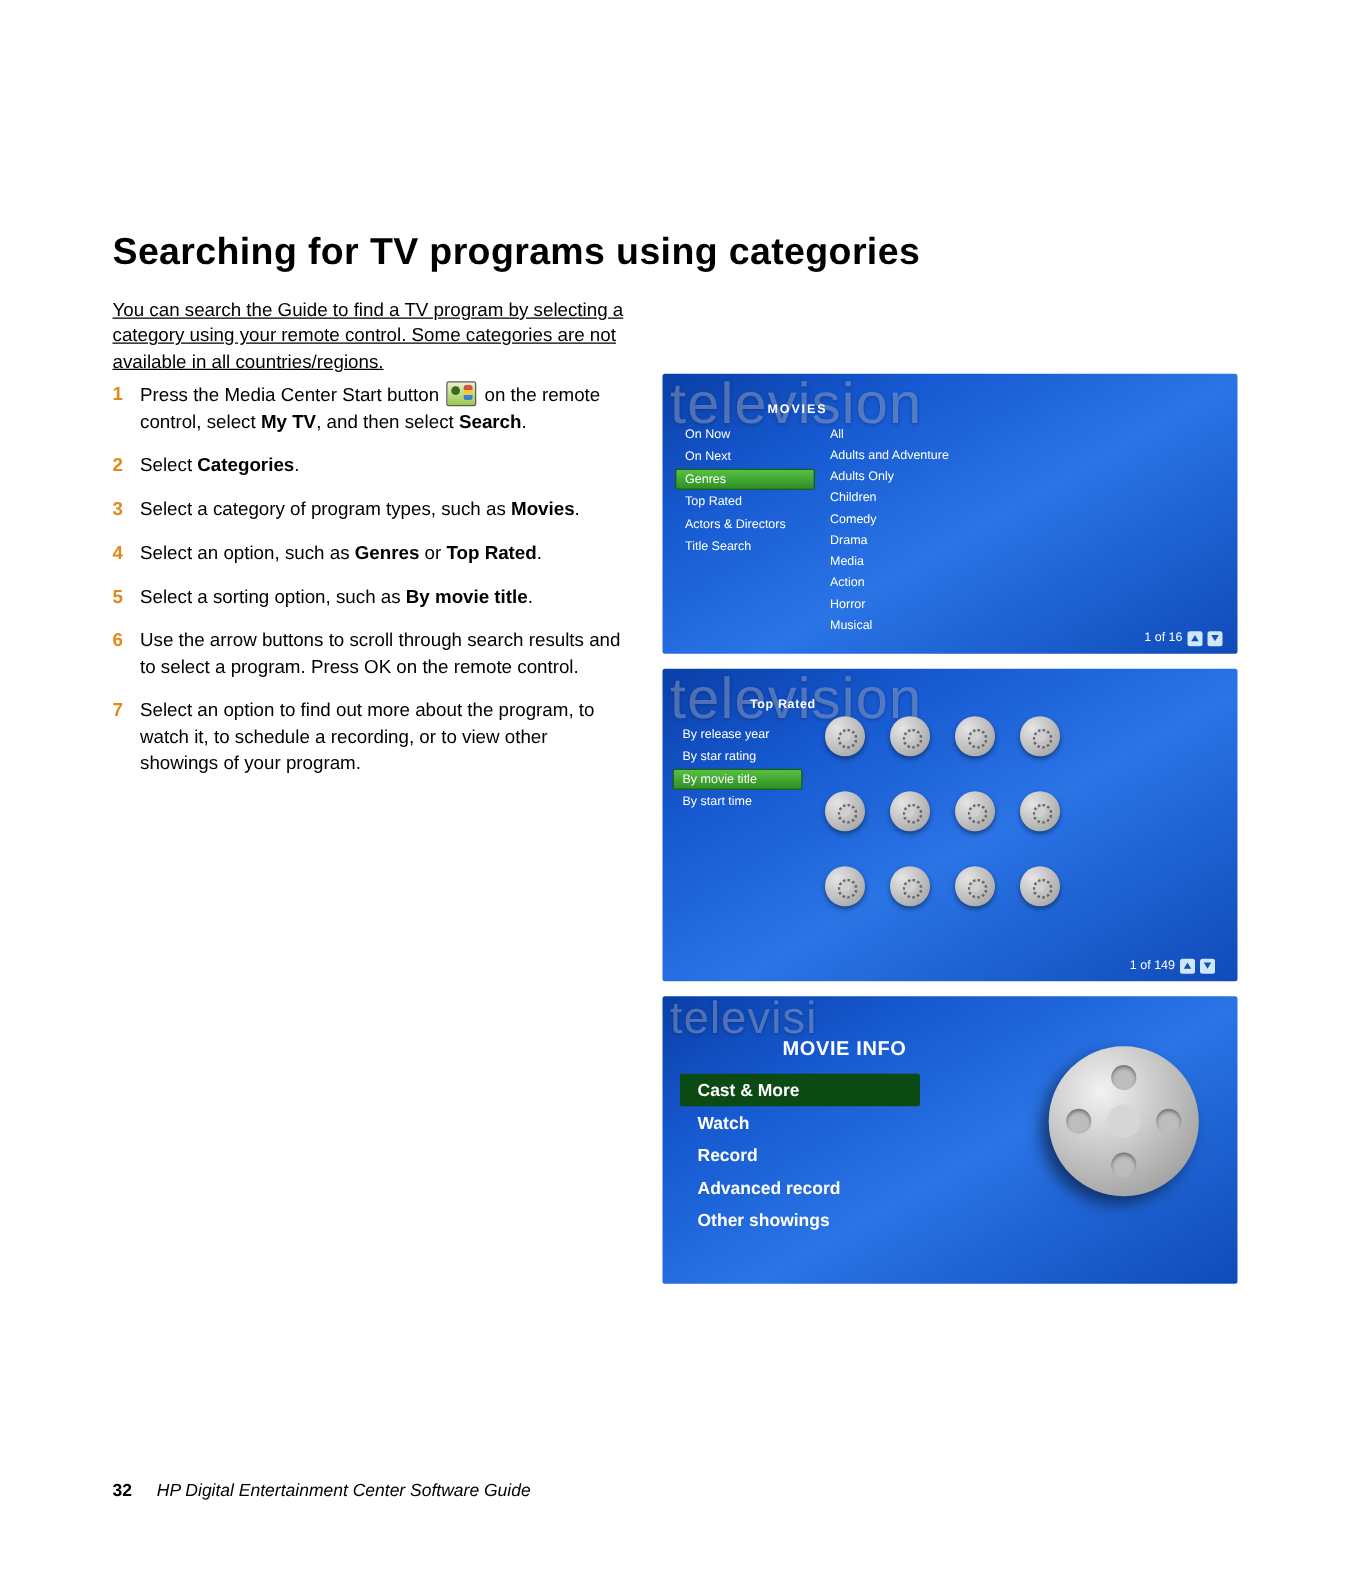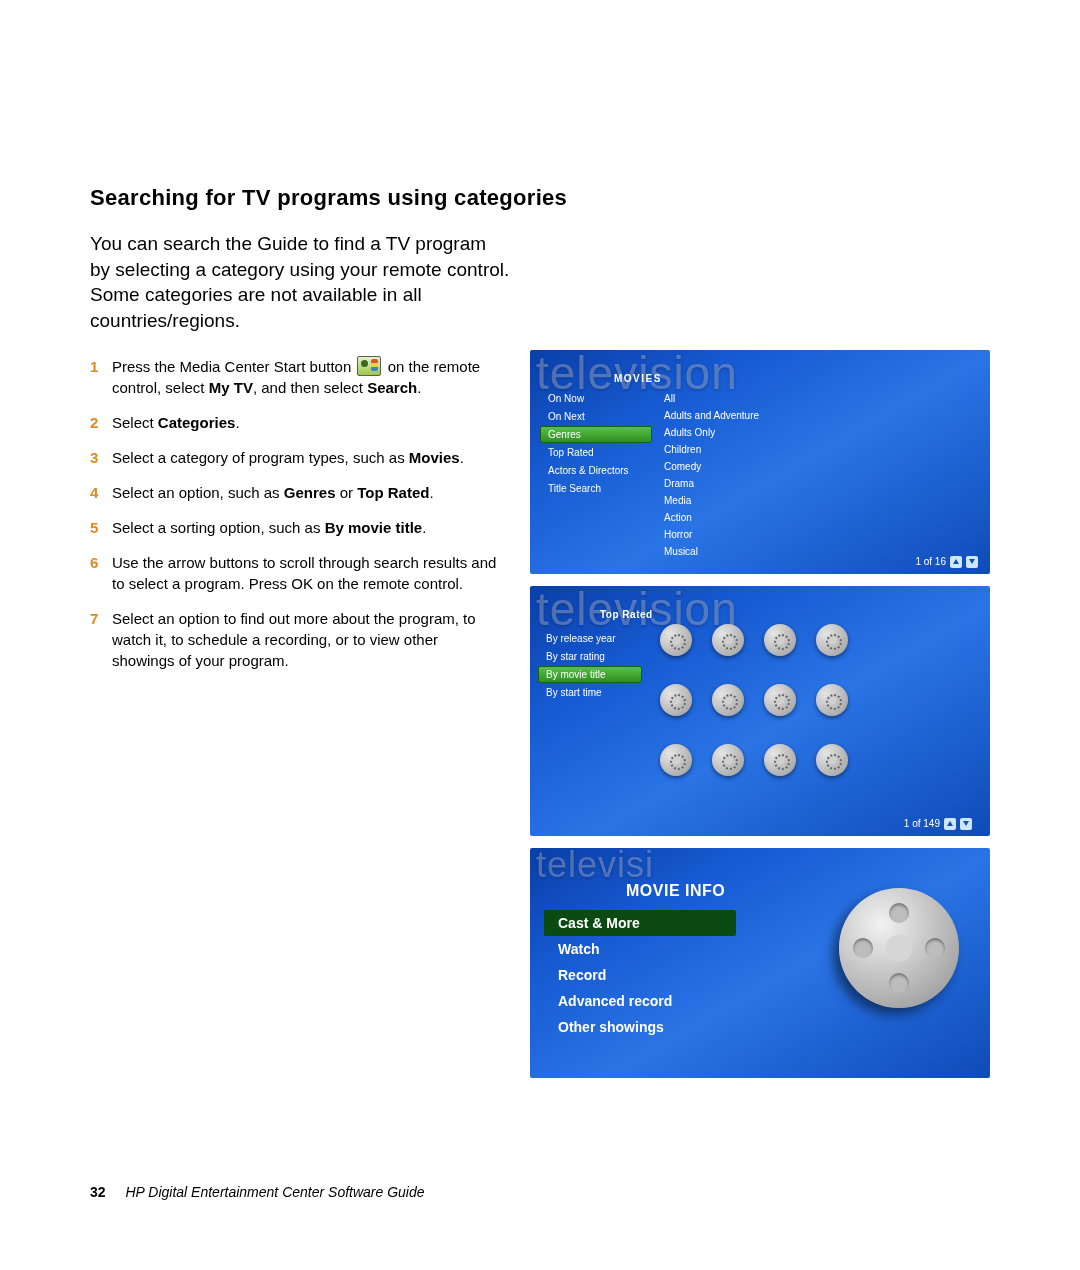--- a/index.html
+++ b/index.html
@@ -1,18 +1,18 @@
 <!DOCTYPE html>
 <html><head>
 <meta charset="utf-8">
 <style>
   html,body{margin:0;padding:0;background:#fff;font-family:Arial,Helvetica,sans-serif;color:#000;}
   .page{width:1080px;height:1270px;position:relative;box-sizing:border-box;padding:185px 90px 0 90px;}
-  h1{font-size:22px;font-weight:700;margin:0 0 20px 0;letter-spacing:.3px;}
-  .intro{font-size:19px;line-height:1.35;max-width:420px;margin-bottom:22px;}
+  h1{font-size:30px;font-weight:700;margin:0 0 20px 0;letter-spacing:.3px;}
+  .intro{font-size:15px;line-height:1.35;max-width:420px;margin-bottom:5px;text-decoration:underline;}
   .content{display:flex;gap:30px;}
   .steps{flex:0 0 410px;}
   .step{display:flex;gap:8px;font-size:15px;line-height:1.4;margin-bottom:14px;}
   .step .num{color:#e08a1e;font-weight:700;flex:0 0 14px;}
   .step .txt b{font-weight:700;}
   .mc-icon{display:inline-block;width:22px;height:18px;border:1px solid #5b5b5b;border-radius:2px;background:linear-gradient(#e8f0d0,#9bc84a);position:relative;vertical-align:-4px;margin:0 2px;}
   .mc-icon::before{content:"";position:absolute;left:3px;top:3px;width:7px;height:7px;border-radius:50%;background:#3a6a1e;}
   .mc-icon::after{content:"";position:absolute;right:2px;top:2px;width:7px;height:12px;border-radius:2px;background:linear-gradient(180deg,#d9543a 0 33%,#f0d03a 33% 66%,#3a7fd9 66%);}
   .shots{flex:1;display:flex;flex-direction:column;gap:12px;margin-top:-6px;}
   .panel{background:linear-gradient(150deg,#0a3fa8 0%,#1659d0 25%,#2a74e6 55%,#0f4bb8 100%);position:relative;border-radius:2px;overflow:hidden;color:#fff;font-size:11px;}

